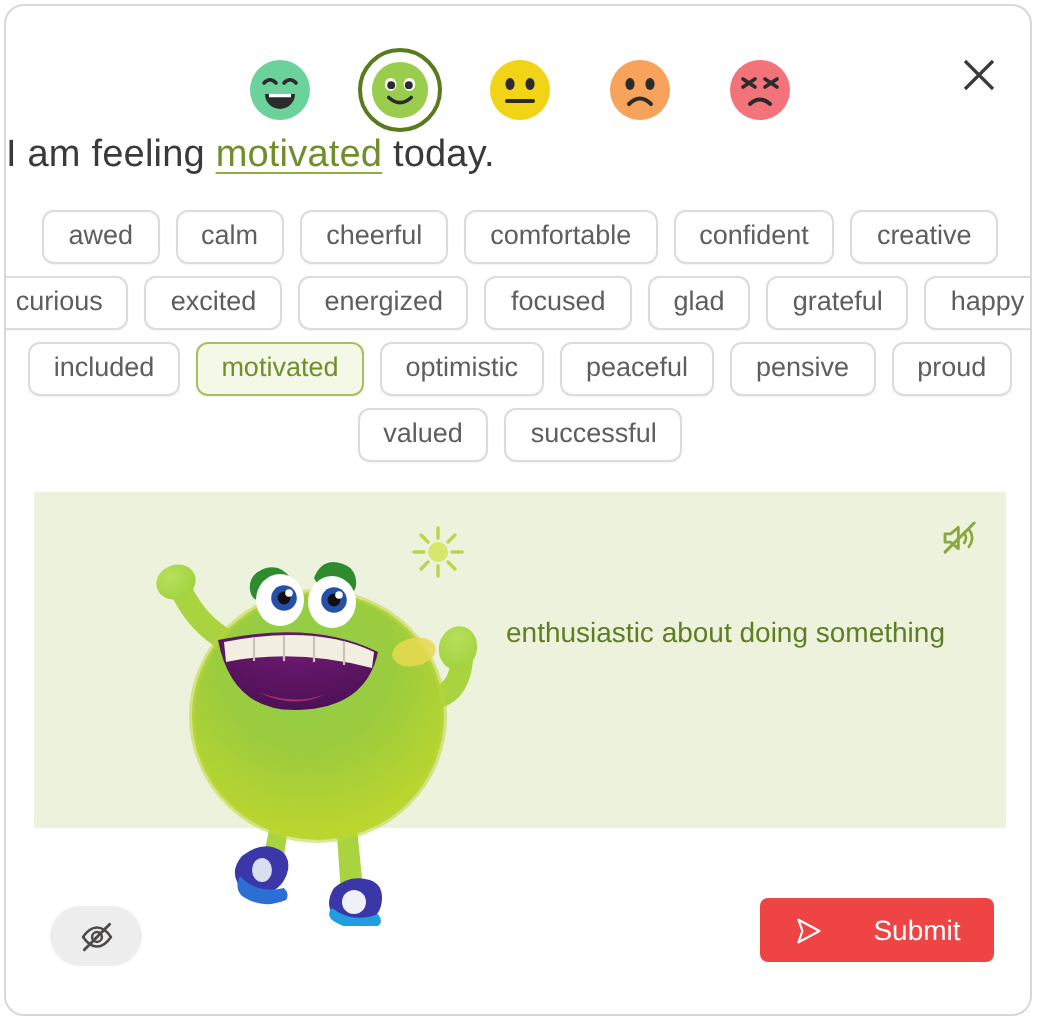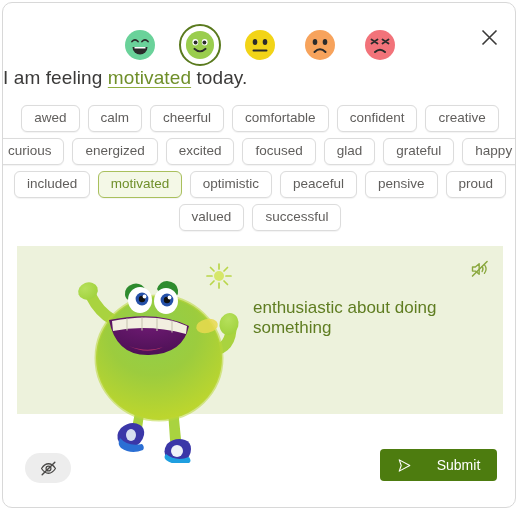--- a/index.html
+++ b/index.html
@@ -135,22 +135,22 @@
     width: 486px;
     height: 168px;
     background: #edf2dc;
     overflow: visible;
   }
   .def-text {
     position: absolute;
     left: 236px;
     top: 52px;
     width: 224px;
-    font-size: 17px;
-    line-height: 20px;
+    font-size: 14px;
+    line-height: 36px;
     color: #5f7d21;
   }
   .mute-btn {
     position: absolute;
     right: 10px;
     top: 10px;
     width: 26px;
     height: 26px;
     display: flex;
     align-items: center;
@@ -190,21 +190,21 @@
     cursor: pointer;
     border: none;
   }
   .submit-btn {
     position: absolute;
     right: 20px;
     top: 6px;
     width: 117px;
     height: 32px;
     border-radius: 4px;
-    background: #4d7c0f;
+    background: #ef4444;
     color: #ffffff;
     font-size: 14px;
     font-family: "Liberation Sans", sans-serif;
     display: flex;
     align-items: center;
     justify-content: center;
     gap: 25px;
     cursor: pointer;
     border: none;
   }
@@ -283,22 +283,22 @@
       <div class="tag">awed</div>
       <div class="tag">calm</div>
       <div class="tag">cheerful</div>
       <div class="tag">comfortable</div>
       <div class="tag">confident</div>
       <div class="tag">creative</div>
     </div>
 
     <div class="tag-row">
       <div class="tag">curious</div>
+      <div class="tag">excited</div>
       <div class="tag">energized</div>
-      <div class="tag">excited</div>
       <div class="tag">focused</div>
       <div class="tag">glad</div>
       <div class="tag">grateful</div>
       <div class="tag">happy</div>
     </div>
 
     <div class="tag-row">
       <div class="tag">included</div>
       <div class="tag selected">motivated</div>
       <div class="tag">optimistic</div>

